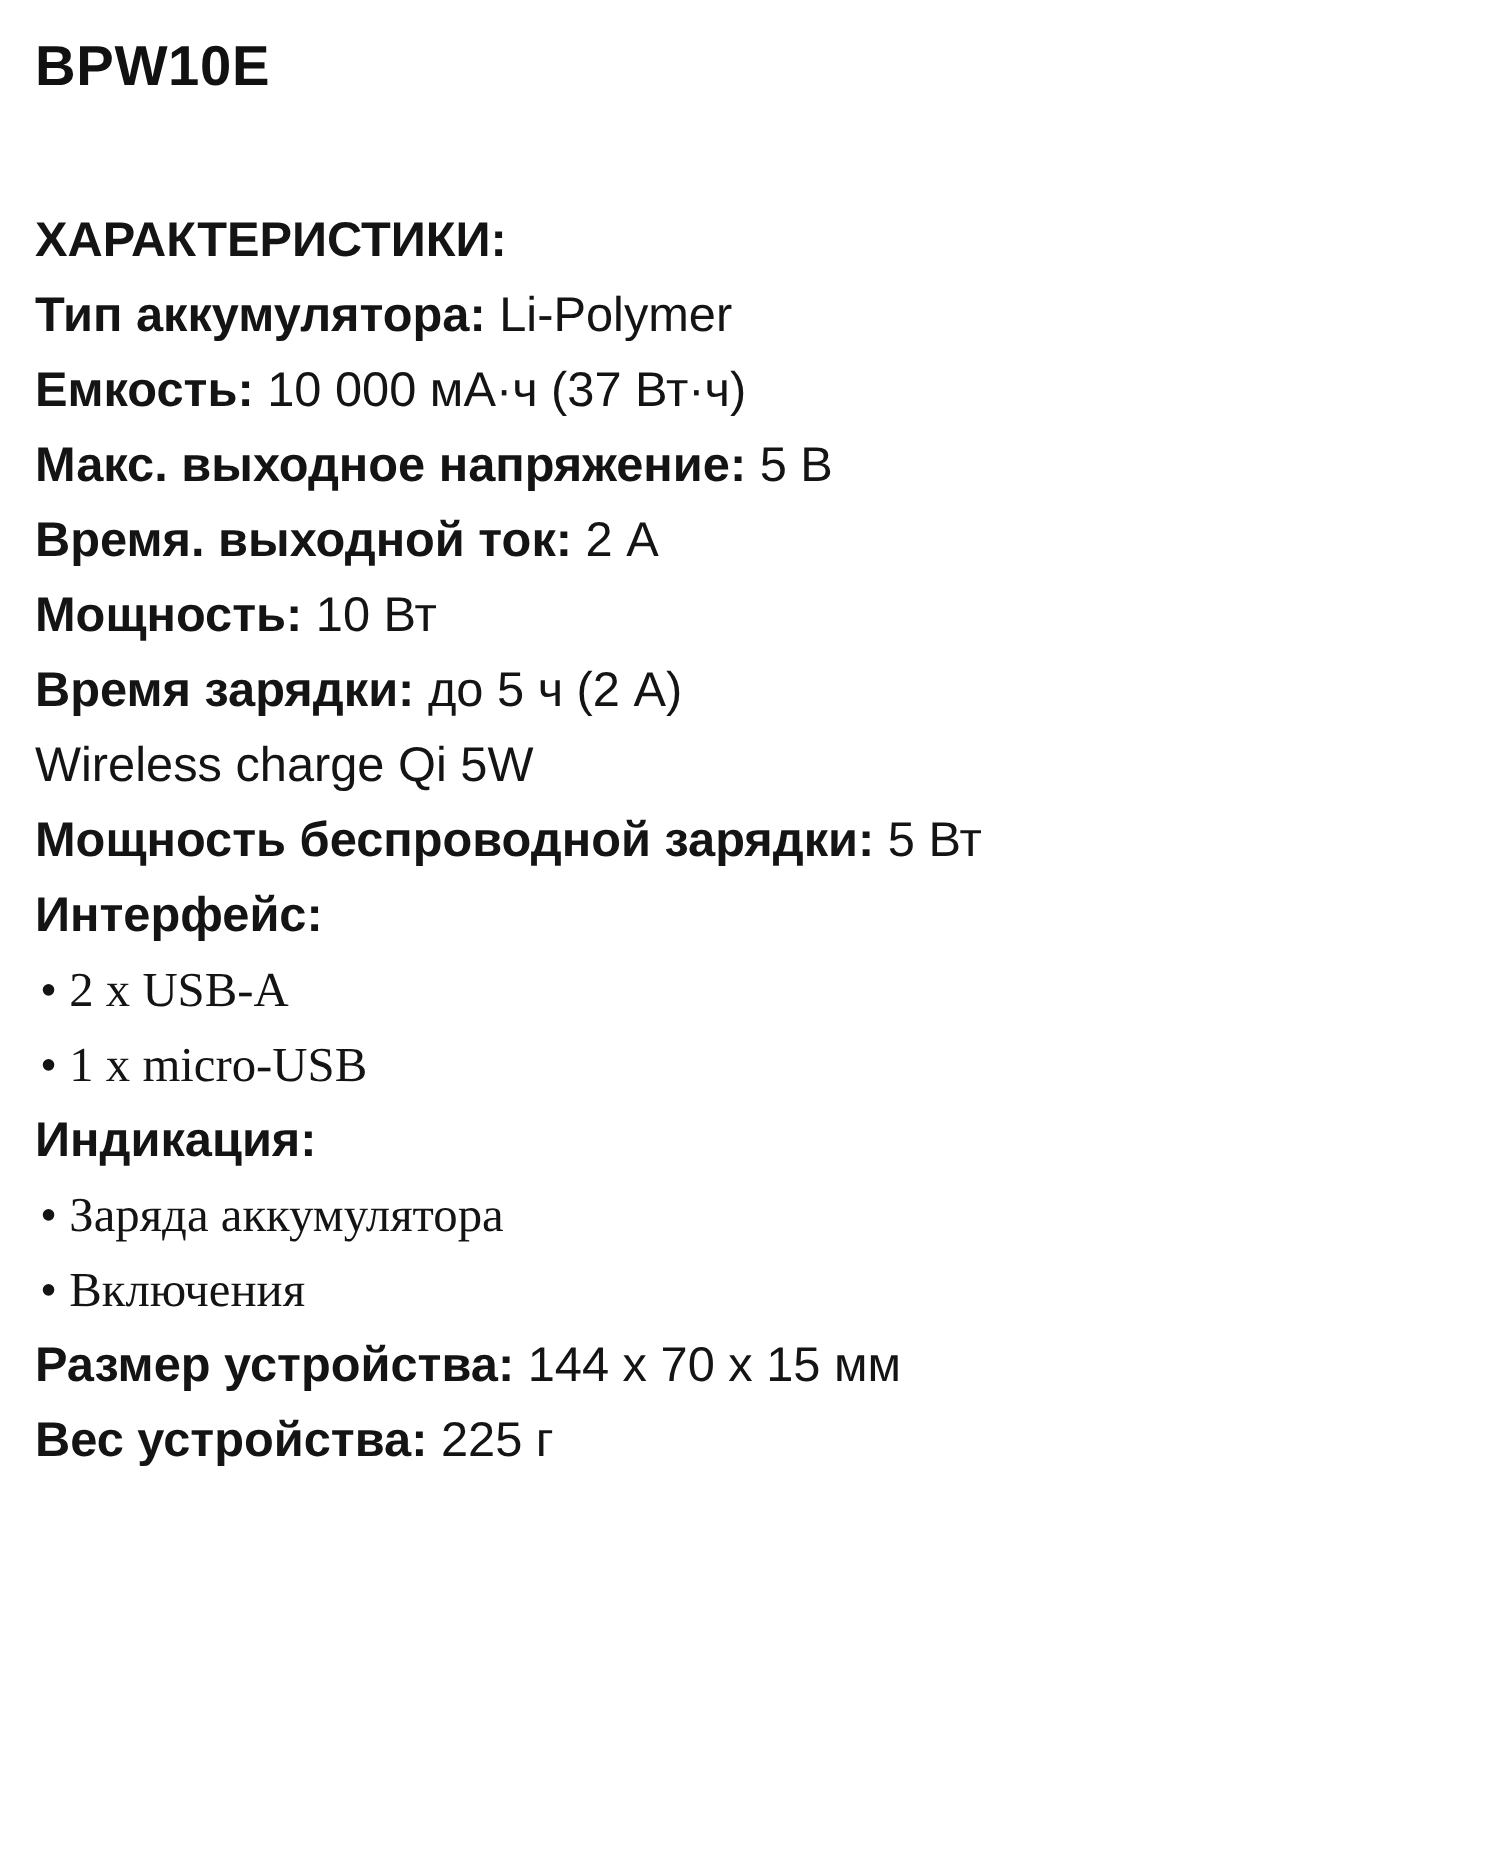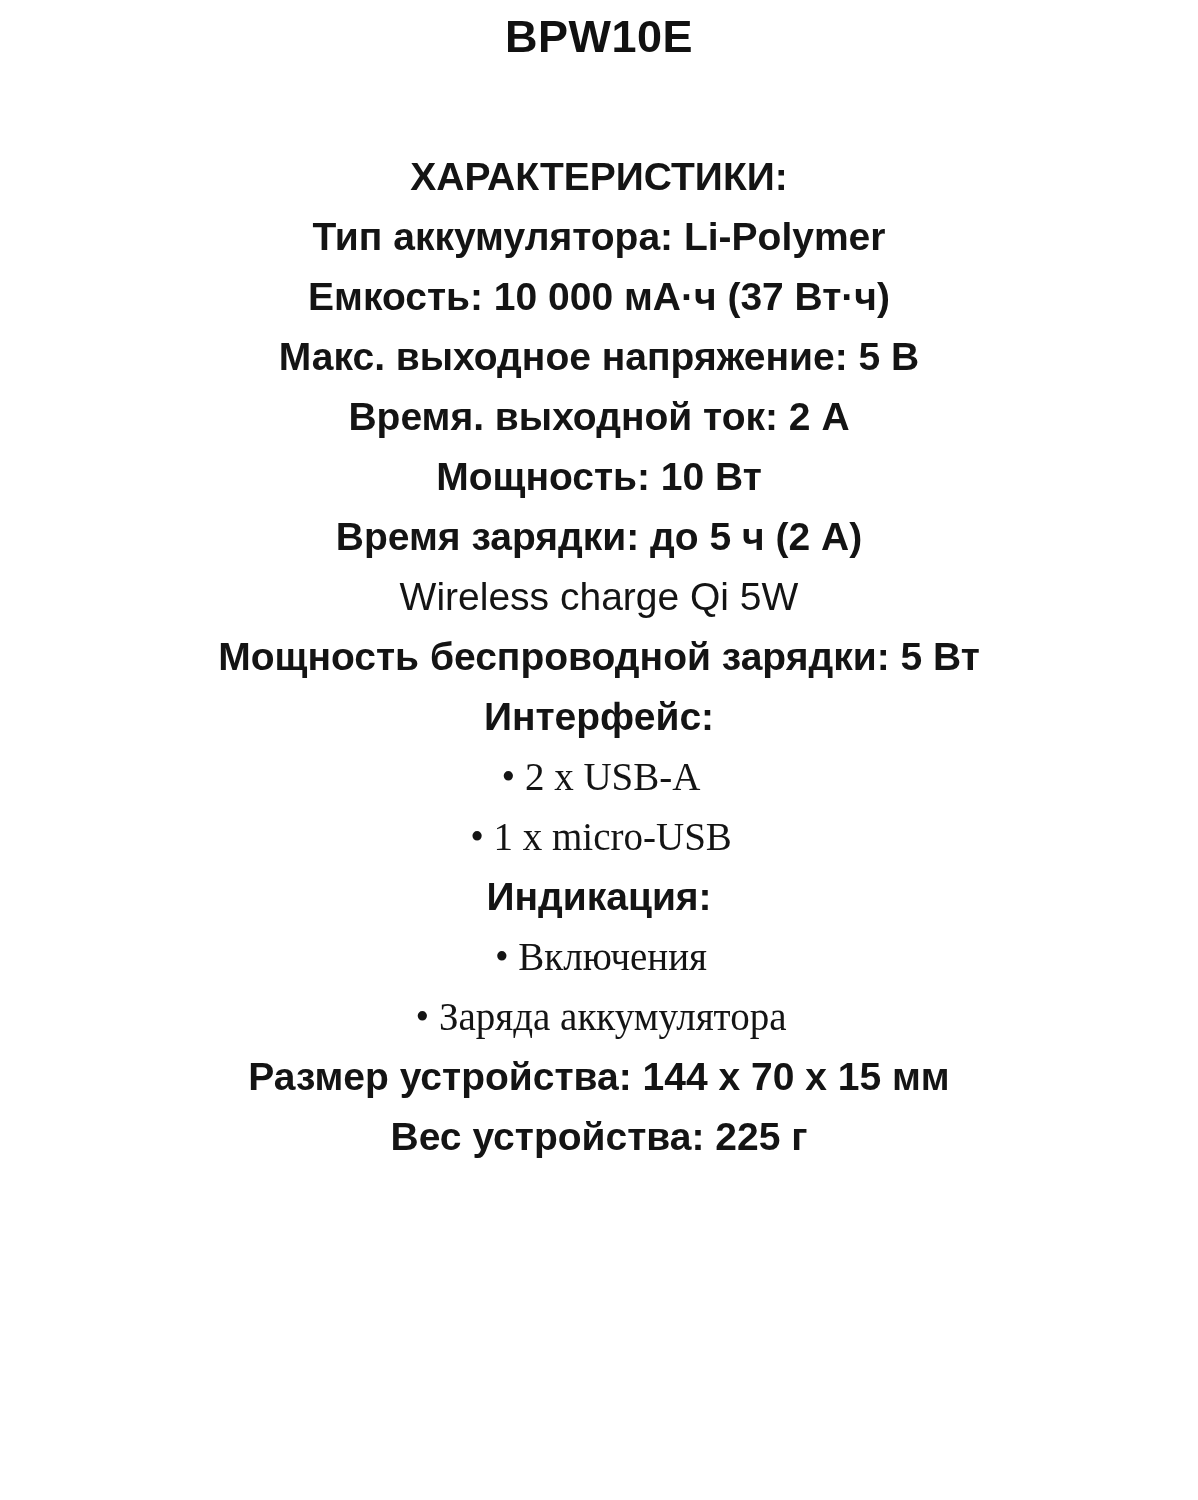--- a/index.html
+++ b/index.html
@@ -12,22 +12,21 @@
     height: 1500px;
     font-family: "Liberation Sans", sans-serif;
     color: #0d0d0d;
     overflow: hidden;
   }
   .page {
     position: relative;
     width: 1198px;
     height: 1500px;
     box-sizing: border-box;
-    padding: 0 28px;
-    text-align: center;
+    padding: 16px 28px;
   }
   .model-title {
     font-size: 45px;
     font-weight: bold;
     letter-spacing: 0.5px;
     line-height: 1;
     padding-top: 14px;
     color: #111111;
   }
   .spec-block {
@@ -36,21 +35,21 @@
   .spec-line {
     font-size: 39px;
     line-height: 60px;
     white-space: nowrap;
     color: #141414;
   }
   .spec-line .lbl {
     font-weight: bold;
   }
   .spec-line .val {
-    font-weight: bold;
+    font-weight: normal;
   }
   .spec-line.plain {
     font-weight: normal;
   }
   .spec-line.bullet {
     font-weight: normal;
     padding-left: 4px;
     font-family: Liberation Serif, serif;
   }
   .spec-line.heading {
@@ -74,21 +73,21 @@
         <div class="spec-line"><span class="lbl">Макс. выходное напряжение:</span><span class="val"> 5 В</span></div>
         <div class="spec-line"><span class="lbl">Время. выходной ток:</span><span class="val"> 2 А</span></div>
         <div class="spec-line"><span class="lbl">Мощность:</span><span class="val"> 10 Вт</span></div>
         <div class="spec-line"><span class="lbl">Время зарядки:</span><span class="val"> до 5 ч (2 А)</span></div>
         <div class="spec-line plain">Wireless charge Qi 5W</div>
         <div class="spec-line"><span class="lbl">Мощность беспроводной зарядки:</span><span class="val"> 5 Вт</span></div>
         <div class="spec-line heading">Интерфейс:</div>
         <div class="spec-line bullet">• 2 x USB-A</div>
         <div class="spec-line bullet">• 1 x micro-USB</div>
         <div class="spec-line heading">Индикация:</div>
+        <div class="spec-line bullet">• Заряда аккумулятора</div>
         <div class="spec-line bullet">• Включения</div>
-        <div class="spec-line bullet">• Заряда аккумулятора</div>
         <div class="spec-line"><span class="lbl">Размер устройства:</span><span class="val"> 144 x 70 x 15 мм</span></div>
         <div class="spec-line"><span class="lbl">Вес устройства:</span><span class="val"> 225 г</span></div>
       </div>
 
   </div>
 
 </div>
 
 </body></html>

